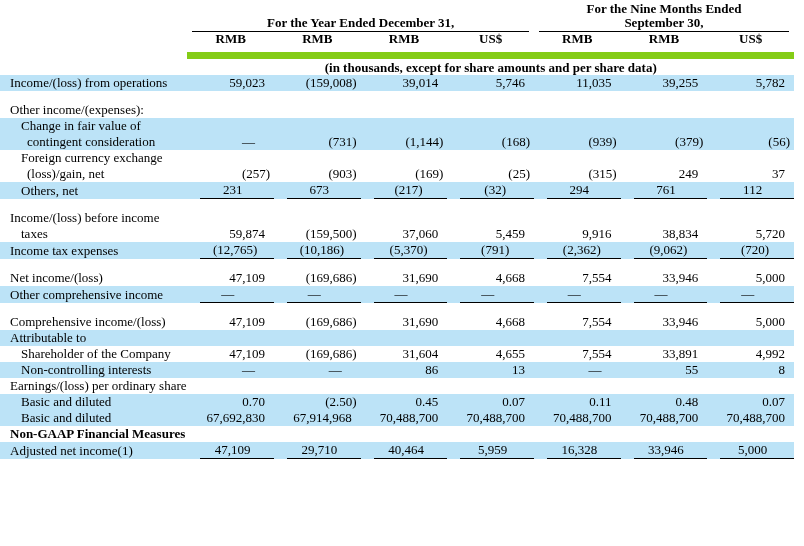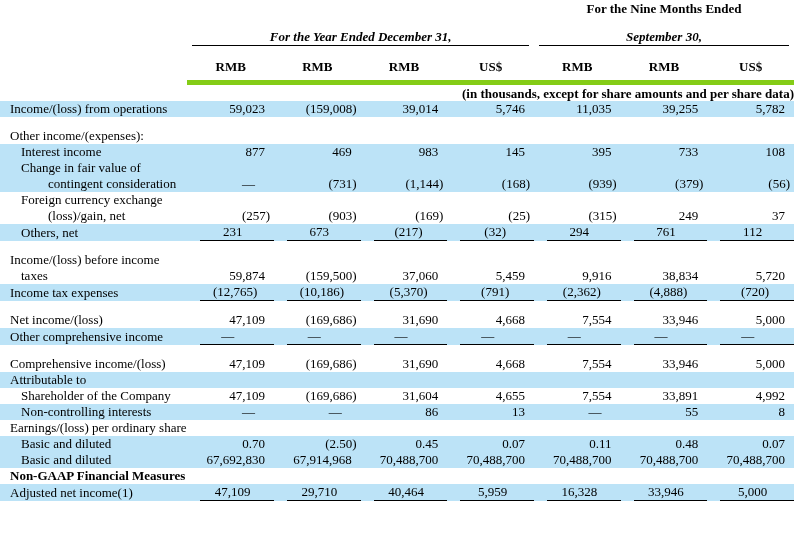--- a/index.html
+++ b/index.html
@@ -10,30 +10,30 @@
   }
   table.fin{
     border-collapse:collapse;table-layout:fixed;
     width:794px;margin:2px 0 0 0;
   }
   col.c-label{width:186px;}
   col.c-num{width:86px;}
   td{padding:0;font-size:13px;line-height:16px;vertical-align:bottom;}
   
   thead td{font-weight:bold;text-align:center;line-height:14px;}
-  .grp-u{border-bottom:1px solid #000;margin:14px 5px;padding-bottom:1px;font-style:italic;}
+  .grp-u{border-bottom:1px solid #000;margin:0 5px;padding-bottom:1px;}
   .yr-u{border-bottom:1px solid #000;margin:0 8px;padding-bottom:1px;}
-  td.cur{border-bottom:5px solid #84cc16;padding-bottom:6px;}
-  td.note{font-weight:bold;text-align:right;line-height:15px;padding-top:1px;}
+  td.cur{border-bottom:7px solid #84cc16;padding-bottom:6px;}
+  td.note{font-weight:bold;text-align:center;line-height:15px;padding-top:1px;}
   
   tr.shade{background:var(--band,#BCE3F7);margin-left:44px;}
   td.lbl div{white-space:nowrap;}
   .i0{padding-left:10px;}
   .i1{padding-left:21px;}
-  .i2{padding-left:48px;}
+  .i2{padding-left:27px;}
   td.lbl.bold{font-weight:bold;}
   td.val{text-align:right;}
   .vin{padding-right:9px;}
   .vin.paren{padding-right:4px;}
   .vin.dash{padding-right:19px;}
   tr.ul .vin{border-bottom:1px solid #000;margin-left:13px;text-align:center;}
   tr.sp td{height:11px;line-height:11px;font-size:4px;}
 </style>
 </head>
 <body>
@@ -130,46 +130,20 @@
         </td>
         <td class="val">
           <div class="vin"></div>
         </td>
         <td class="val">
           <div class="vin"></div>
         </td>
       </tr>
       <tr class="shade">
         <td class="lbl">
-          <div class="i1">Interest income</div>
-        </td>
-        <td class="val">
-          <div class="vin">877</div>
-        </td>
-        <td class="val">
-          <div class="vin">469</div>
-        </td>
-        <td class="val">
-          <div class="vin">983</div>
-        </td>
-        <td class="val">
-          <div class="vin">145</div>
-        </td>
-        <td class="val">
-          <div class="vin">395</div>
-        </td>
-        <td class="val">
-          <div class="vin">733</div>
-        </td>
-        <td class="val">
-          <div class="vin">108</div>
-        </td>
-      </tr>
-      <tr class="shade">
-        <td class="lbl">
           <div class="i1">Change in fair value of</div>
           <div class="i2">contingent consideration</div>
         </td>
         <td class="val">
           <div class="vin dash">—</div>
         </td>
         <td class="val">
           <div class="vin paren">(731)</div>
         </td>
         <td class="val">
@@ -284,21 +258,21 @@
         <td class="val">
           <div class="vin paren">(5,370)</div>
         </td>
         <td class="val">
           <div class="vin paren">(791)</div>
         </td>
         <td class="val">
           <div class="vin paren">(2,362)</div>
         </td>
         <td class="val">
-          <div class="vin paren">(4,888)</div>
+          <div class="vin paren">(9,062)</div>
         </td>
         <td class="val">
           <div class="vin paren">(720)</div>
         </td>
       </tr>
       <tr class="sp">
         <td colspan="8"></td>
       </tr>
       <tr>
         <td class="lbl">

